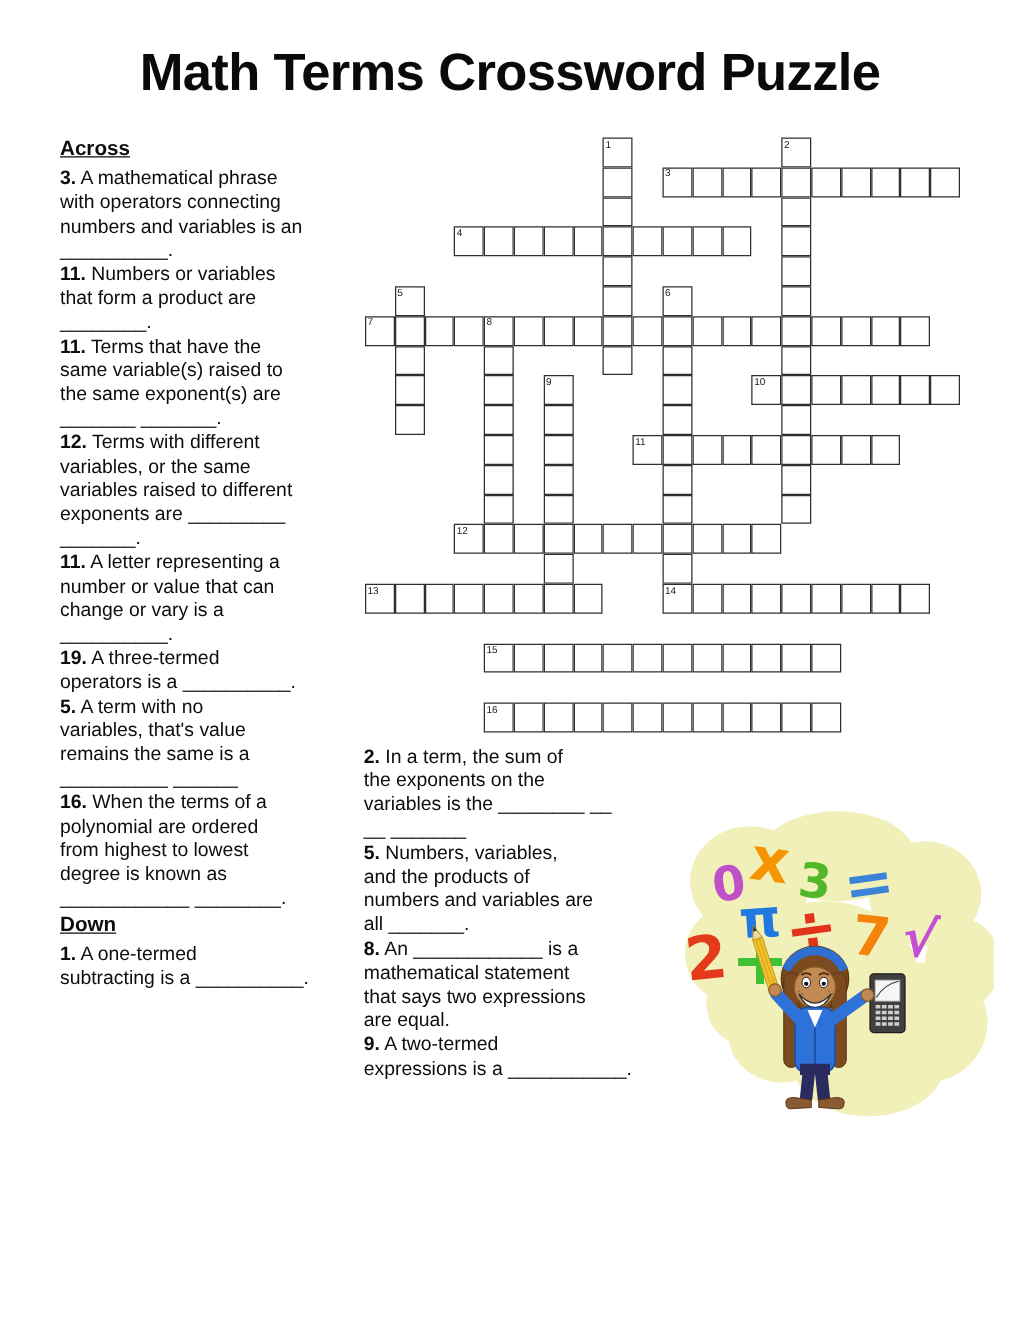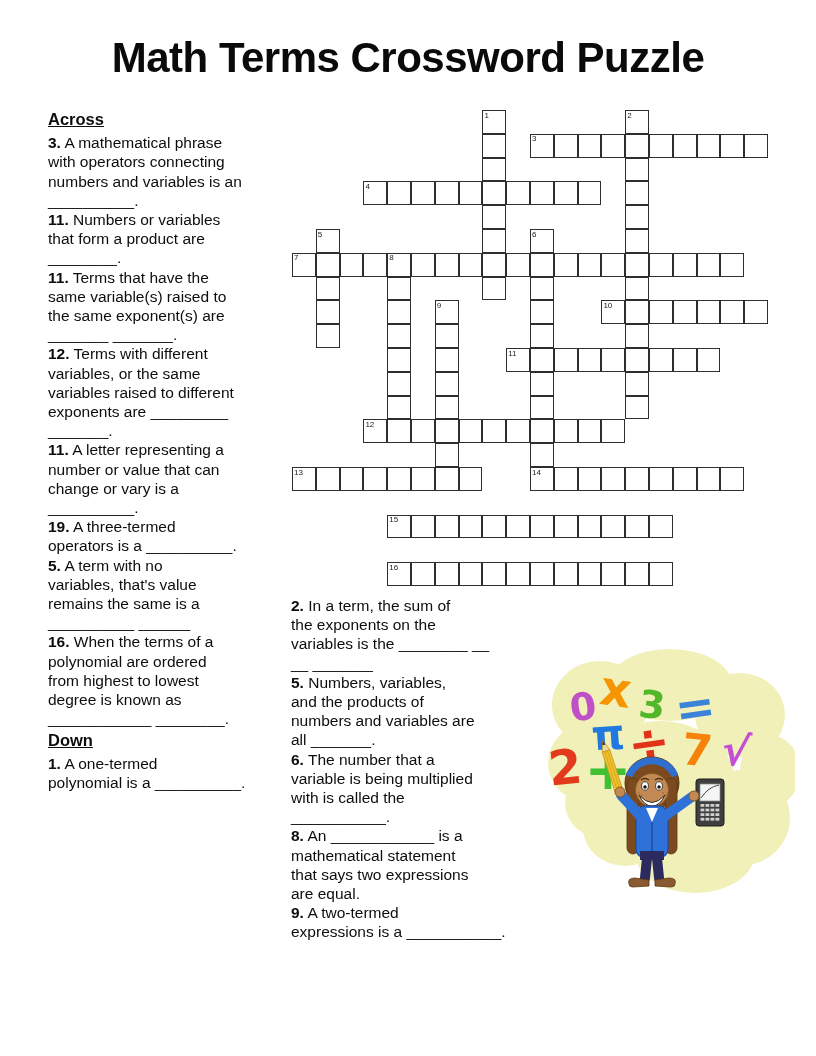--- a/index.html
+++ b/index.html
@@ -66,35 +66,31 @@
 variables, that's value
 remains the same is a
 __________ ______</span></div>
       <div class="clue"><b>16.</b><span class="ct"> When the terms of a
 polynomial are ordered
 from highest to lowest
 degree is known as
 ____________ ________.</span></div>
       <div class="clue-heading down">Down</div>
       <div class="clue"><b>1.</b><span class="ct"> A one-termed
-polynomial is a __________.</span></div>
+subtracting is a __________.</span></div>
     </div>
     <div class="clue-col" style="left: 291px; top: 596px; width: 244px;">
       <div class="clue"><b>2.</b><span class="ct"> In a term, the sum of
 the exponents on the
 variables is the ________ __
 __ _______</span></div>
       <div class="clue"><b>5.</b><span class="ct"> Numbers, variables,
 and the products of
 numbers and variables are
 all _______.</span></div>
-      <div class="clue"><b>6.</b><span class="ct"> The number that a
-variable is being multiplied
-with is called the
-___________.</span></div>
       <div class="clue"><b>8.</b><span class="ct"> An ____________ is a
 mathematical statement
 that says two expressions
 are equal.</span></div>
       <div class="clue"><b>9.</b><span class="ct"> A two-termed
 expressions is a ___________.</span></div>
     </div>
   </div>
 
 <div id="crossword" style="left: 292px; top: 110px;">

